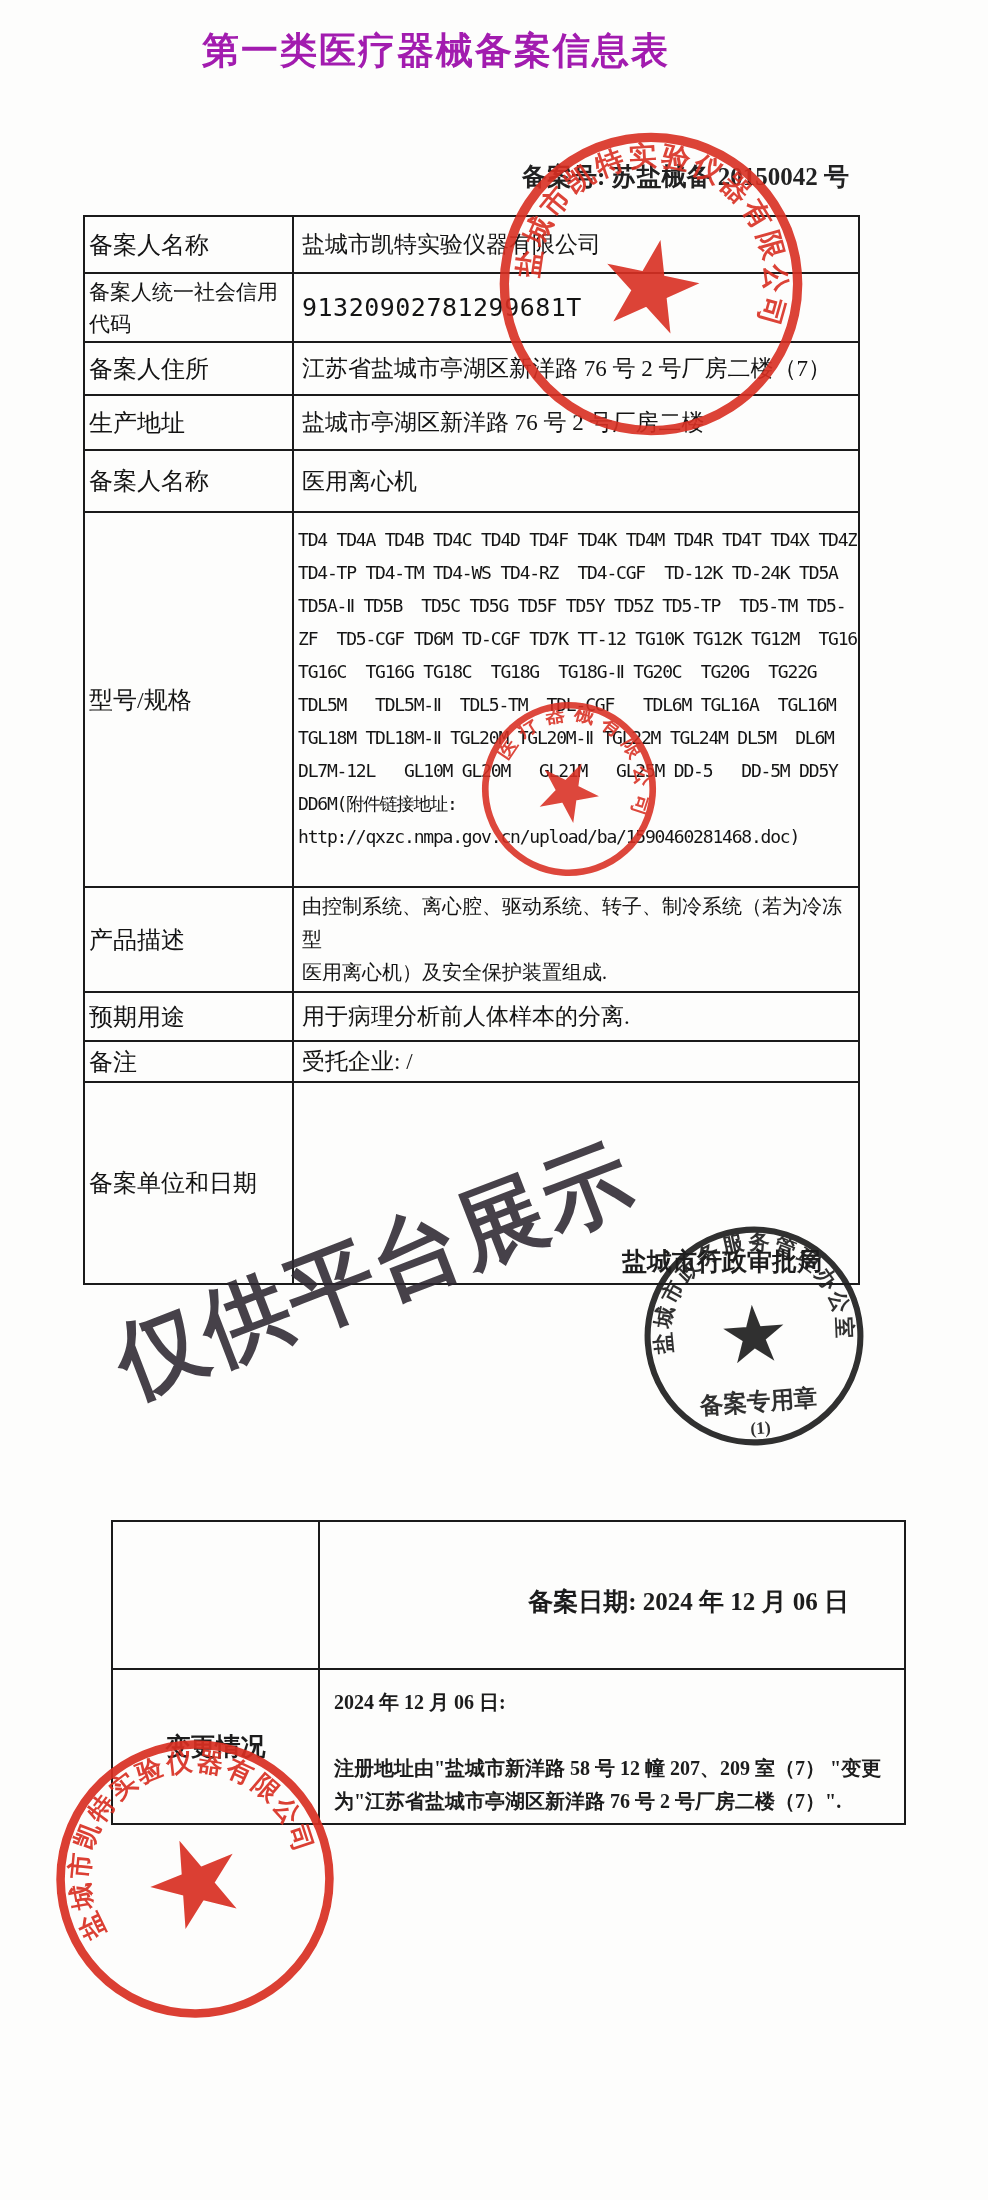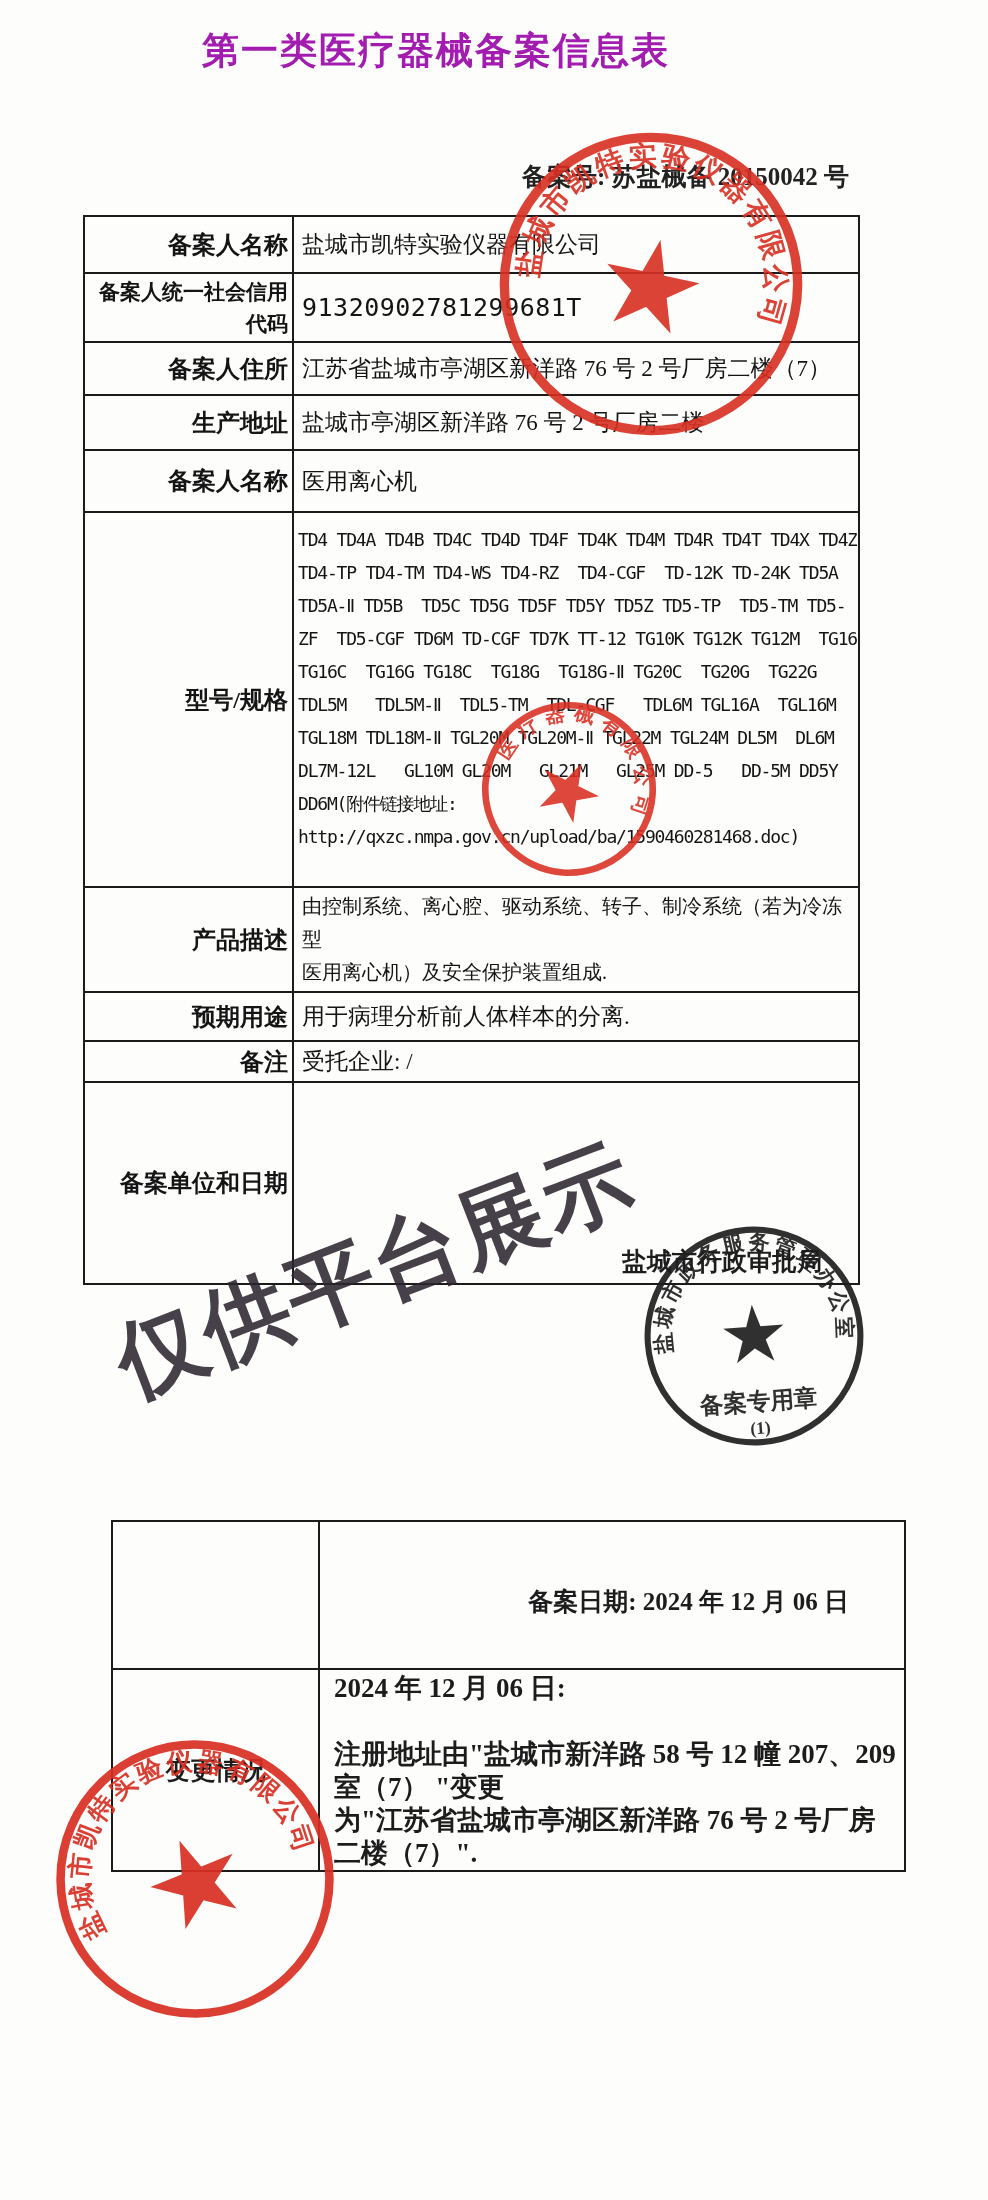--- a/index.html
+++ b/index.html
@@ -23,21 +23,21 @@
     border-collapse:collapse;table-layout:fixed;
     position:absolute;
   }
   table.main{left:83px;top:215px;width:777px;}
   table.doc td{
     border:2px solid #1b1b1b;
     vertical-align:middle;
     overflow:hidden;
   }
   td.lbl{
-    width:199px;text-align:right;font-weight:bold;font-size:24px;
+    width:199px;text-align:left;font-weight:normal;font-size:24px;
     white-space:pre-line;line-height:34px;padding:0 4px;color:#141414;
   }
   td.lbl.small{font-size:21px;line-height:32px;}
   td.val{
     font-size:23px;padding:2px 4px 2px 8px;color:#141414;
     white-space:nowrap;
   }
   td.val.wrap{white-space:pre-line;line-height:33px;font-size:20px;}
   td.val.mono{
     font-family:"DejaVu Sans Mono", monospace;
@@ -55,21 +55,21 @@
     font-size:25px;color:#1d1d1d;white-space:nowrap;font-weight:600;
   }
   
   table.change{left:111px;top:1520px;width:795px;}
   td.date-cell{
     vertical-align:top;text-align:right;
     padding:12px 55px 0 0;font-size:25px;font-weight:600;
   }
   td.change-val{
     vertical-align:top;white-space:pre-line;
-    font-size:27px;line-height:33px;padding:2px 6px 0 14px;font-weight:600;
+    font-size:20px;line-height:33px;padding:10px 6px 0 14px;font-weight:600;
   }
   td.change-lbl{width:203px;text-align:center;font-weight:bold;font-size:25px;}
   
   .watermark{
     position:absolute;left:85px;top:1120px;width:580px;height:300px;
     display:flex;align-items:center;justify-content:center;
     transform:rotate(-21deg);
     font-size:88px;font-weight:600;letter-spacing:3px;
     color:rgba(44,39,48,0.88);white-space:nowrap;
     pointer-events:none;

